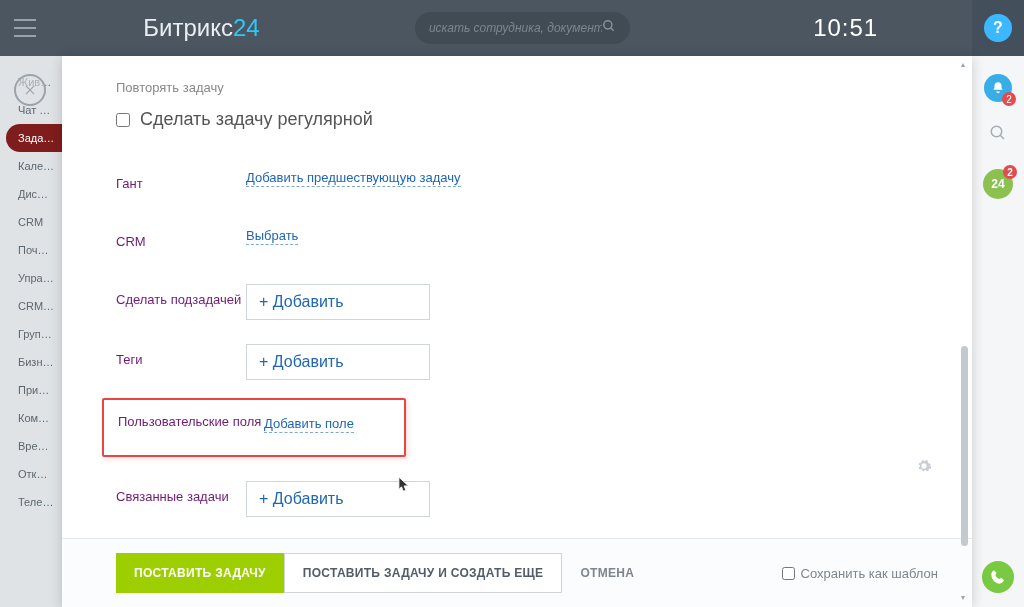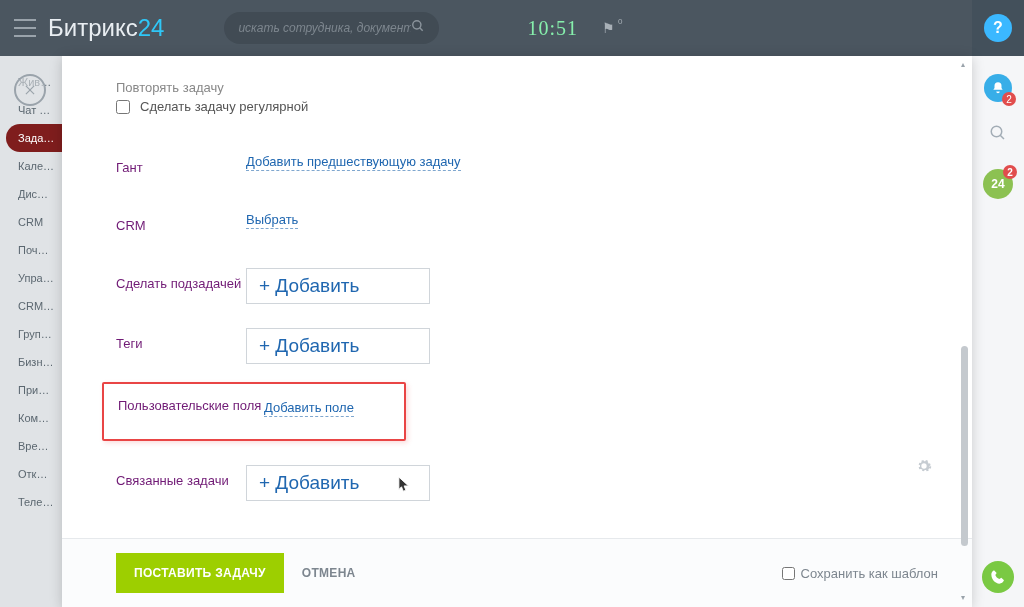--- a/index.html
+++ b/index.html
@@ -1,28 +1,28 @@
 <!DOCTYPE html>
 <html><head>
 <meta charset="utf-8">
 <style>
 * { margin: 0; padding: 0; box-sizing: border-box; font-family: "Helvetica Neue", Arial, sans-serif; }
 body { width: 1024px; height: 607px; overflow: hidden; background: #f0f0f0; position: relative; }
 
 
-.topbar { height: 56px; background: #4b5660; display: flex; align-items: center; padding: 18px 14px; color: #fff; }
+.topbar { height: 56px; background: #4b5660; display: flex; align-items: center; padding: 18px 14px; color: #fff; justify-content: space-between; }
 .menu-icon { width: 22px; height: 18px; display: flex; flex-direction: column; justify-content: space-between; margin-right: 12px; cursor: pointer; }
 .menu-icon span { display: block; height: 2px; background: #9aa3ab; }
 .brand { font-size: 24px; font-weight: 300; color: #e9eef2; margin-right: 60px; }
 .brand b { color: #2fc7f7; font-weight: 400; }
 .search-box { display: flex; align-items: center; background: #414b54; border-radius: 16px; padding: 0 14px; height: 32px; width: 215px; }
 .search-box input { background: transparent; border: none; outline: none; color: #a8b0b7; font-size: 12px; flex: 1; font-style: italic; }
 .search-box input::placeholder { color: #7d868e; font-style: italic; }
 .search-ic { color: #8a939b; }
-.clock { font-size: 20px; font-weight: 300; color: #86efac; margin-left: 88px; letter-spacing: 1px; font-family: Liberation Serif, serif; }
+.clock { font-size: 24px; font-weight: 300; color: #ffffff; margin-left: 88px; letter-spacing: 1px; }
 .flag { margin-left: 24px; color: #a8b0b7; font-size: 14px; position: relative; }
 .flag sup { font-size: 8px; position: absolute; top: -3px; right: -8px; }
 .help-col { position: absolute; right: 0; top: 0; width: 52px; height: 56px; background: #43505b; display: flex; align-items: center; justify-content: center; }
 .help-btn { width: 28px; height: 28px; border-radius: 50%; background: #3bb8ff; color: #fff; display: flex; align-items: center; justify-content: center; font-weight: bold; font-size: 16px; cursor: pointer; }
 
 
 .leftnav { position: absolute; left: 0; top: 56px; bottom: 0; width: 62px; background: #e0e3e6; padding-top: 12px; overflow: hidden; }
 .leftnav-item { padding: 8px 12px 8px 18px; color: #5b6770; font-size: 11px; white-space: nowrap; cursor: pointer; }
 .leftnav-item.active { background: #7f1d1d; color: #fff; border-radius: 14px 0 0 14px; margin-left: 6px; padding-left: 12px; }
 .close-circle { position: absolute; left: 14px; top: 74px; width: 32px; height: 32px; border: 2px solid #9aa3ab; border-radius: 50%; display: flex; align-items: center; justify-content: center; color: #9aa3ab; z-index: 50; background: rgba(224,227,230,0.6); cursor: pointer; }
@@ -32,30 +32,30 @@
 .rr-bell { width: 28px; height: 28px; border-radius: 50%; background: #38aee8; color: #fff; display: flex; align-items: center; justify-content: center; position: relative; cursor: pointer; }
 .rr-bell .badge { position: absolute; right: -4px; bottom: -4px; background: #e14d4d; color: #fff; font-size: 10px; width: 14px; height: 14px; border-radius: 50%; display: flex; align-items: center; justify-content: center; }
 .rr-search { color: #a3adb6; font-size: 18px; cursor: pointer; }
 .rr-24 { width: 30px; height: 30px; border-radius: 50%; background: #8cc152; color: #fff; font-size: 12px; font-weight: bold; display: flex; align-items: center; justify-content: center; position: relative; cursor: pointer; }
 .rr-24 .badge { position: absolute; right: -4px; top: -4px; background: #e14d4d; color: #fff; font-size: 10px; width: 14px; height: 14px; border-radius: 50%; display: flex; align-items: center; justify-content: center; }
 .rr-call { position: absolute; bottom: 14px; width: 32px; height: 32px; border-radius: 50%; background: #7ac943; color: #fff; display: flex; align-items: center; justify-content: center; cursor: pointer; }
 
 
 .modal { position: absolute; left: 62px; top: 56px; right: 52px; bottom: 0; background: #fff; box-shadow: 0 2px 12px rgba(0,0,0,0.18); display: flex; flex-direction: column; }
 .modal-body { flex: 1; overflow-y: auto; padding: 24px 34px 10px 54px; position: relative; }
-.section-title { color: #888; font-size: 13px; margin-bottom: 4px; }
+.section-title { color: #888; font-size: 13px; margin-bottom: 14px; }
 .checkbox-row { display: flex; align-items: center; gap: 10px; margin-bottom: 26px; }
 .checkbox-row input { width: 14px; height: 14px; }
-.checkbox-row label { color: #555; font-size: 13px; }
+.checkbox-row label { color: #555; font-size: 18px; }
 
 .field-row { display: flex; align-items: flex-start; padding: 12px 0; min-height: 58px; }
 .field-label { width: 130px; flex-shrink: 0; color: #701a75; font-size: 13px; padding-top: 8px; }
 .field-val { flex: 1; }
 .link-dashed { color: #2067b0; font-size: 13px; border-bottom: 1px dashed #7fa7cf; padding-bottom: 1px; cursor: pointer; display: inline-block; }
-.add-box { border: 1px solid #d0d5da; height: 36px; width: 184px; display: flex; align-items: center; padding: 0 12px; color: #2067b0; font-size: 19px; cursor: pointer; background: #fff; }
+.add-box { border: 1px solid #d0d5da; height: 36px; width: 184px; display: flex; align-items: center; padding: 0 12px; color: #2067b0; font-size: 16px; cursor: pointer; background: #fff; }
 
 .highlight-box { border: 2px solid #e94545; border-radius: 2px; padding: 14px 14px 22px 14px; position: relative; margin: 6px 0 12px -14px; width: 304px; box-shadow: 2px 2px 5px rgba(233,69,69,0.18); }
 .highlight-box .field-row { padding: 0; min-height: auto; }
 .highlight-box .field-label { padding-top: 0; }
 .cursor-arrow { position: absolute; left: 336px; top: 420px; width: 14px; height: 18px; pointer-events: none; }
 
 .gear-icon { position: absolute; right: 40px; top: 402px; color: #c6ccd2; font-size: 16px; cursor: pointer; }
 
 .modal-footer { border-top: 1px solid #e6e9ec; padding: 14px 34px 14px 54px; display: flex; align-items: center; background: #fbfcfd; }
 .btn { height: 40px; padding: 0 18px; font-size: 12px; font-weight: bold; border: none; cursor: pointer; text-transform: uppercase; letter-spacing: 0.3px; }
@@ -202,20 +202,21 @@
         </div>
     </div>
 
     <svg class="cursor-arrow" viewBox="0 0 16 20">
         <path fill="#333" stroke="#fff" stroke-width="1" d="M1 1l0 14 3-3 2 5 3-1-2-5 5 0z"></path>
       </svg>
   </div>
 
   <div class="modal-footer">
     <button class="btn btn-primary">Поставить задачу</button>
+    <button class="btn btn-secondary">Поставить задачу и создать еще</button>
     <button class="btn btn-link">Отмена</button>
     <div class="save-tpl">
       <input type="checkbox" style="">
       <label>Сохранить как шаблон</label>
     </div>
   </div>
 </div>
 
 <div class="scrollbar-fake">
   <div class="scroll-arrow sa-top">▴</div>

